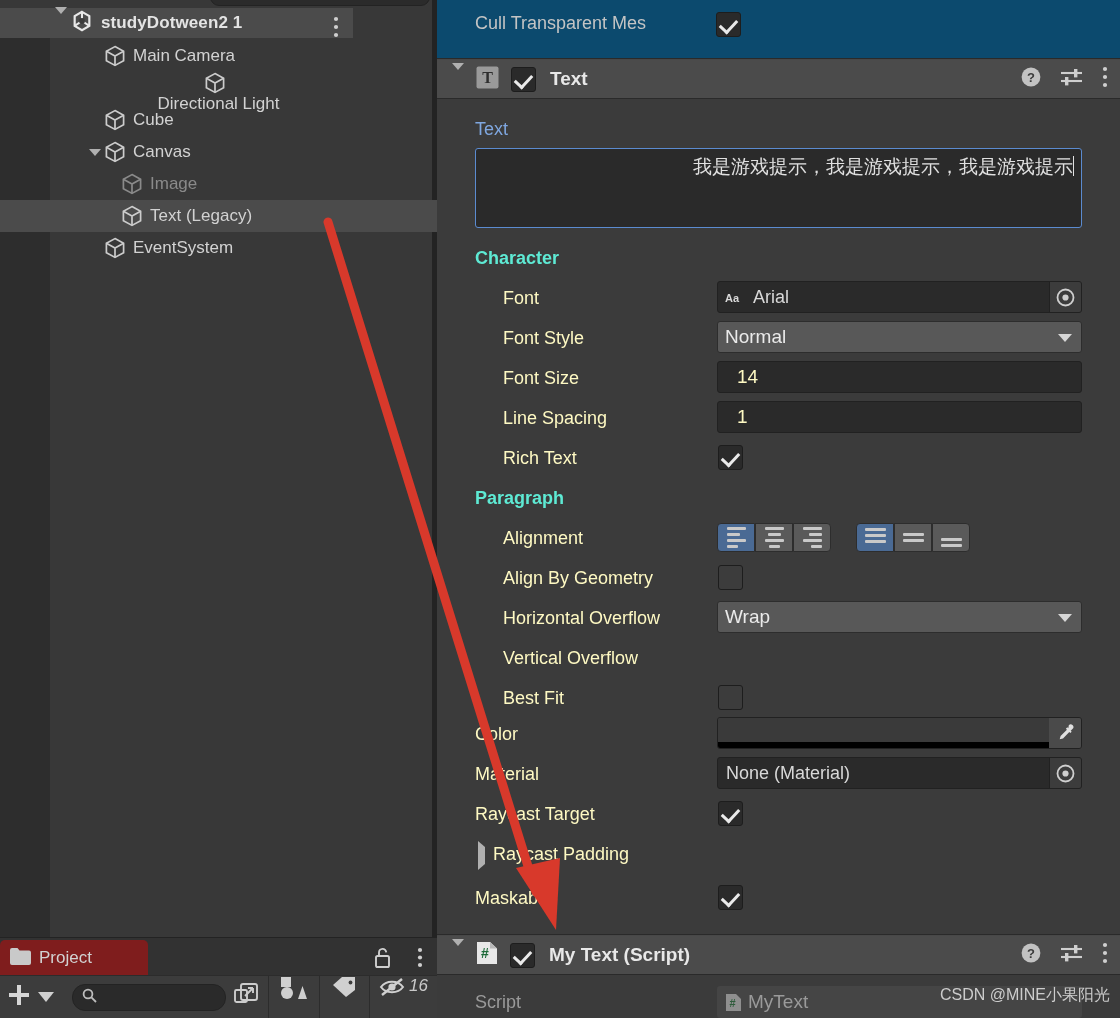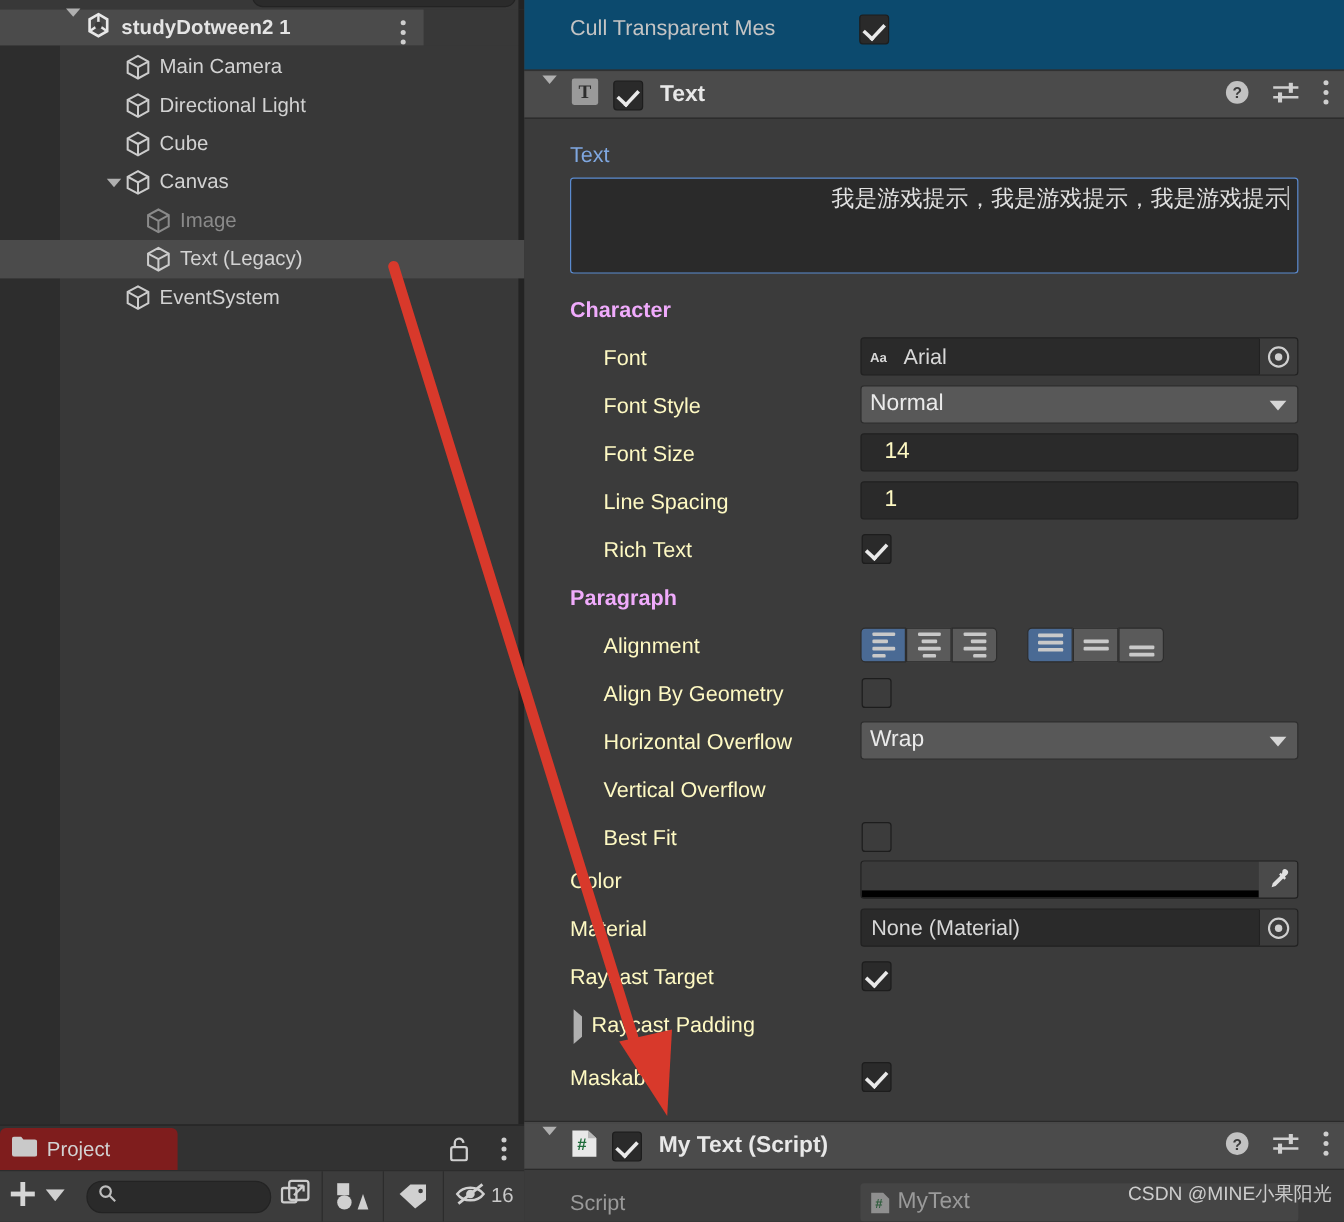--- a/index.html
+++ b/index.html
@@ -103,21 +103,21 @@
     position: relative; margin-left: 18px; width: 165px; height: 27px;
     background: #2a2a2a; border: 1px solid #232323; border-radius: 13px;
     display: flex; align-items: center;
   }
   .search-wrap .sicon { margin-left: 9px; }
   .search-wrap input {
     background: transparent; border: 0; outline: 0; color: #c8c8c8;
     font-size: 14px; font-family: inherit; width: 120px; margin-left: 5px;
   }
   .tb-div { width: 1px; height: 43px; background: #2c2c2c; }
-  .tb-btn { width: 53px; height: 43px; display:flex; align-items:center; justify-content:center; }
+  .tb-btn { width: 53px; height: 43px; display:flex; justify-content:center;font-style:italic; }
   .tb-count { color: #c9c9c9; font-size: 17px; margin-left: 2px; }
 
   
   #inspector {
     position: absolute; left: 437px; top: 0; width: 683px; height: 1018px;
     background: #3b3b3b;
   }
   .insp-cull {
     position: absolute; left: 0; top: 0; width: 683px; height: 58px;
     background: #0c4a6e;
@@ -132,21 +132,21 @@
     position: absolute; left: 0; width: 683px; height: 38px;
     background: #4b4b4b; display: flex; align-items: center;
   }
   .comp-header .cfold { margin-left: 15px; }
   .comp-header .ctitle {
     margin-left: 14px; color: #e8e8e8; font-size: 19px; font-weight: bold;
   }
   .comp-header .hicons { position: absolute; right: 12px; display: flex; align-items: center; gap: 18px; }
 
   .prop-label { position: absolute; color: #fef9c3; font-size: 18px; }
-  .sec-label { position: absolute; color: #f0abfc; font-size: 18px; font-weight: bold; }
+  .sec-label { position: absolute; color: #5eead4; font-size: 18px; font-weight: bold; }
 
   .textarea-box {
     position: absolute; left: 38px; top: 0; width: 607px; height: 80px;
     background: #2a2a2a; border: 1px solid #5b8bd0; border-radius: 3px;
     padding: 5px 7px; color: #e0e0e0; font-size: 19px; line-height: 26px;
     overflow: hidden;
     text-align: right;
   }
   .caret { display: inline-block; width: 1px; height: 20px; background: #e0e0e0;
            vertical-align: -3px; }
@@ -273,21 +273,21 @@
           <span style="display:inline-block;width:86px"></span>
           <span class="hfold"></span>
           <span class="cube">
             <svg class="cube-svg" width="22" height="22" viewBox="0 0 22 22">
               <path d="M11 1.6 L19.6 6.3 L19.6 15.7 L11 20.4 L2.4 15.7 L2.4 6.3 Z" fill="none" stroke="#cccccc" stroke-width="1.7"></path>
               <path d="M2.4 6.3 L11 11 L19.6 6.3 M11 11 L11 20.4" fill="none" stroke="#cccccc" stroke-width="1.7"></path>
             </svg>
           </span>
           <span class="hlabel">Main Camera</span>
         </div>
-        <div class="hrow" style="top: 72px;">
+        <div class="hrow" style="top: 72px; flex-direction: column;">
           <span style="display:inline-block;width:86px"></span>
           <span class="hfold"></span>
           <span class="cube">
             <svg class="cube-svg" width="22" height="22" viewBox="0 0 22 22">
               <path d="M11 1.6 L19.6 6.3 L19.6 15.7 L11 20.4 L2.4 15.7 L2.4 6.3 Z" fill="none" stroke="#cccccc" stroke-width="1.7"></path>
               <path d="M2.4 6.3 L11 11 L19.6 6.3 M11 11 L11 20.4" fill="none" stroke="#cccccc" stroke-width="1.7"></path>
             </svg>
           </span>
           <span class="hlabel">Directional Light</span>
         </div>

